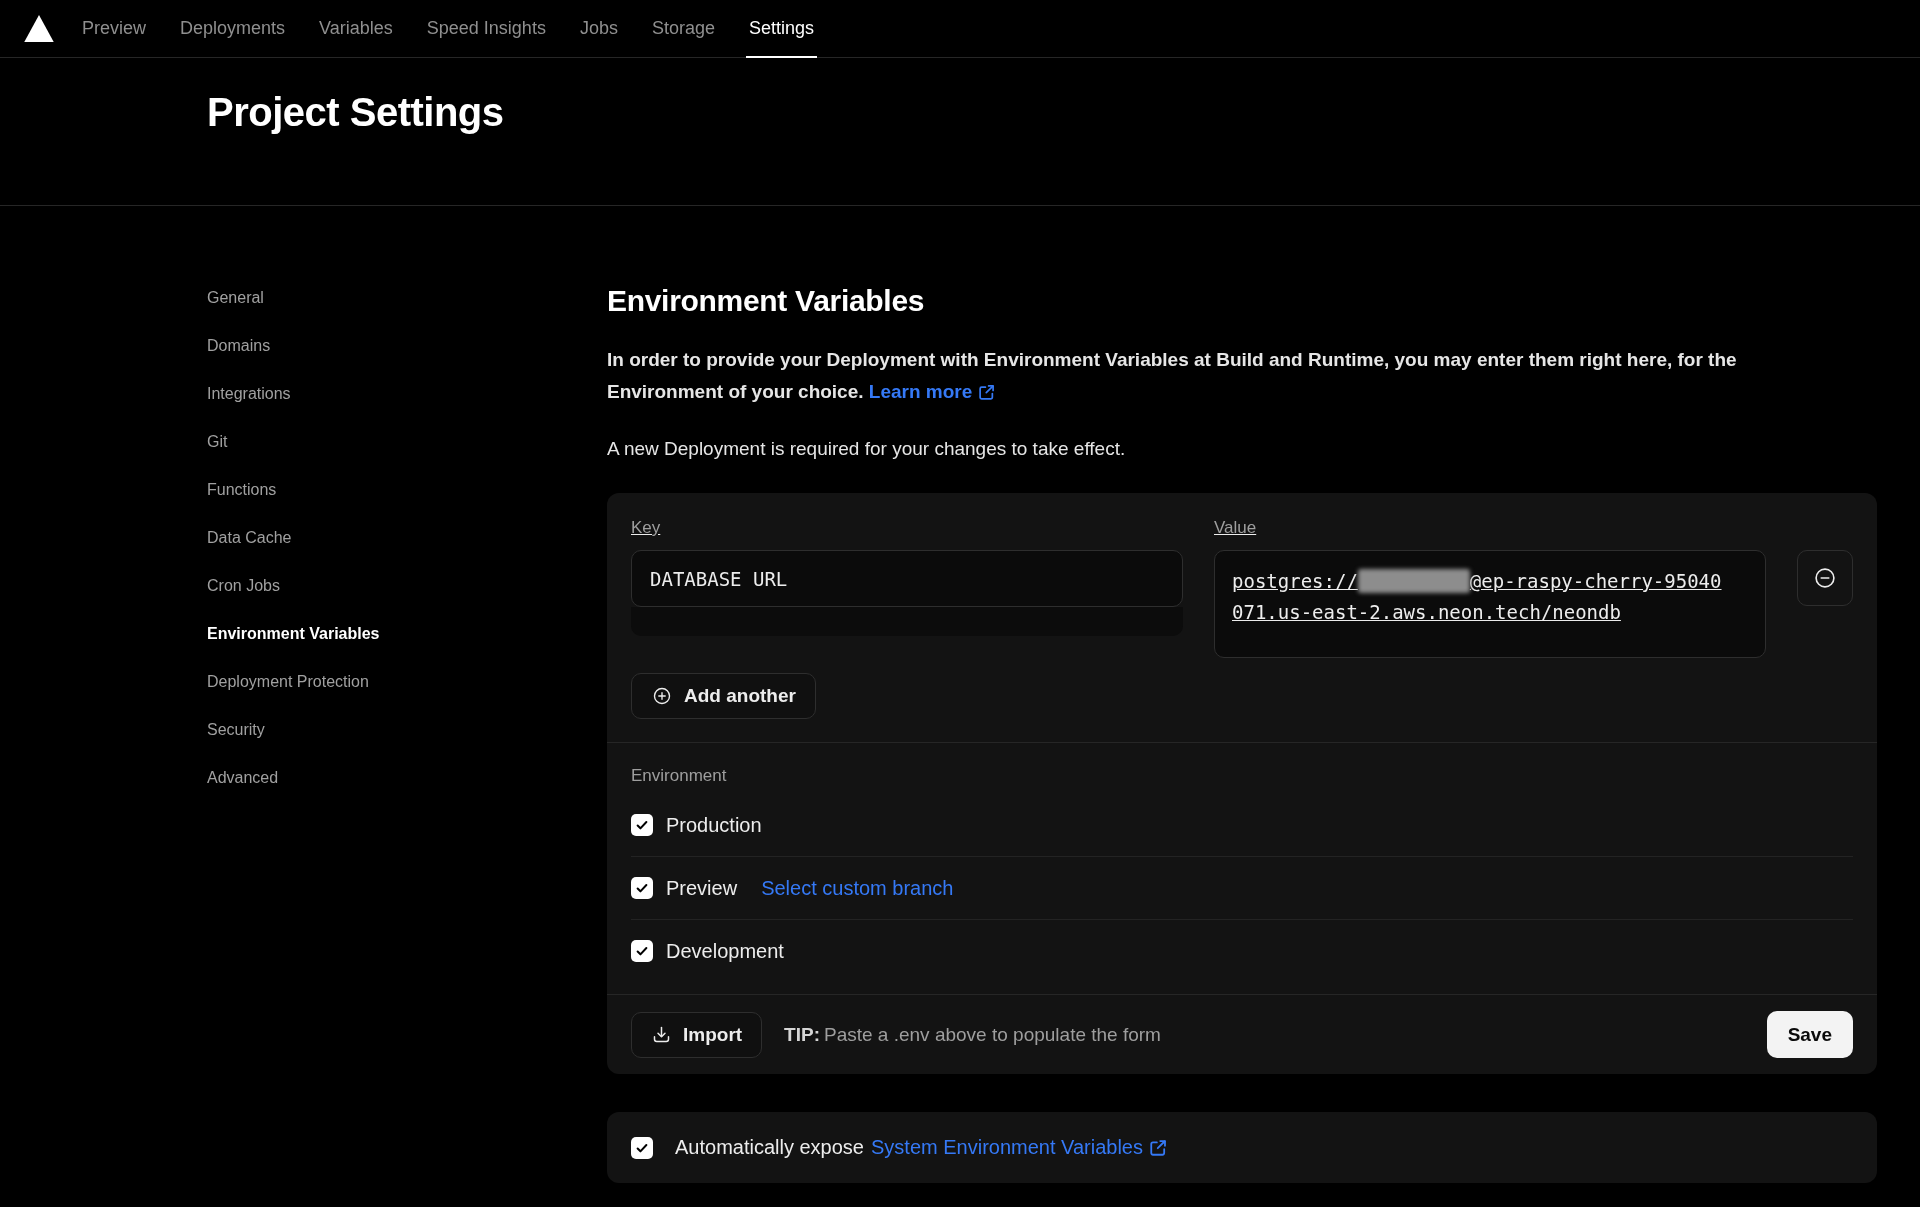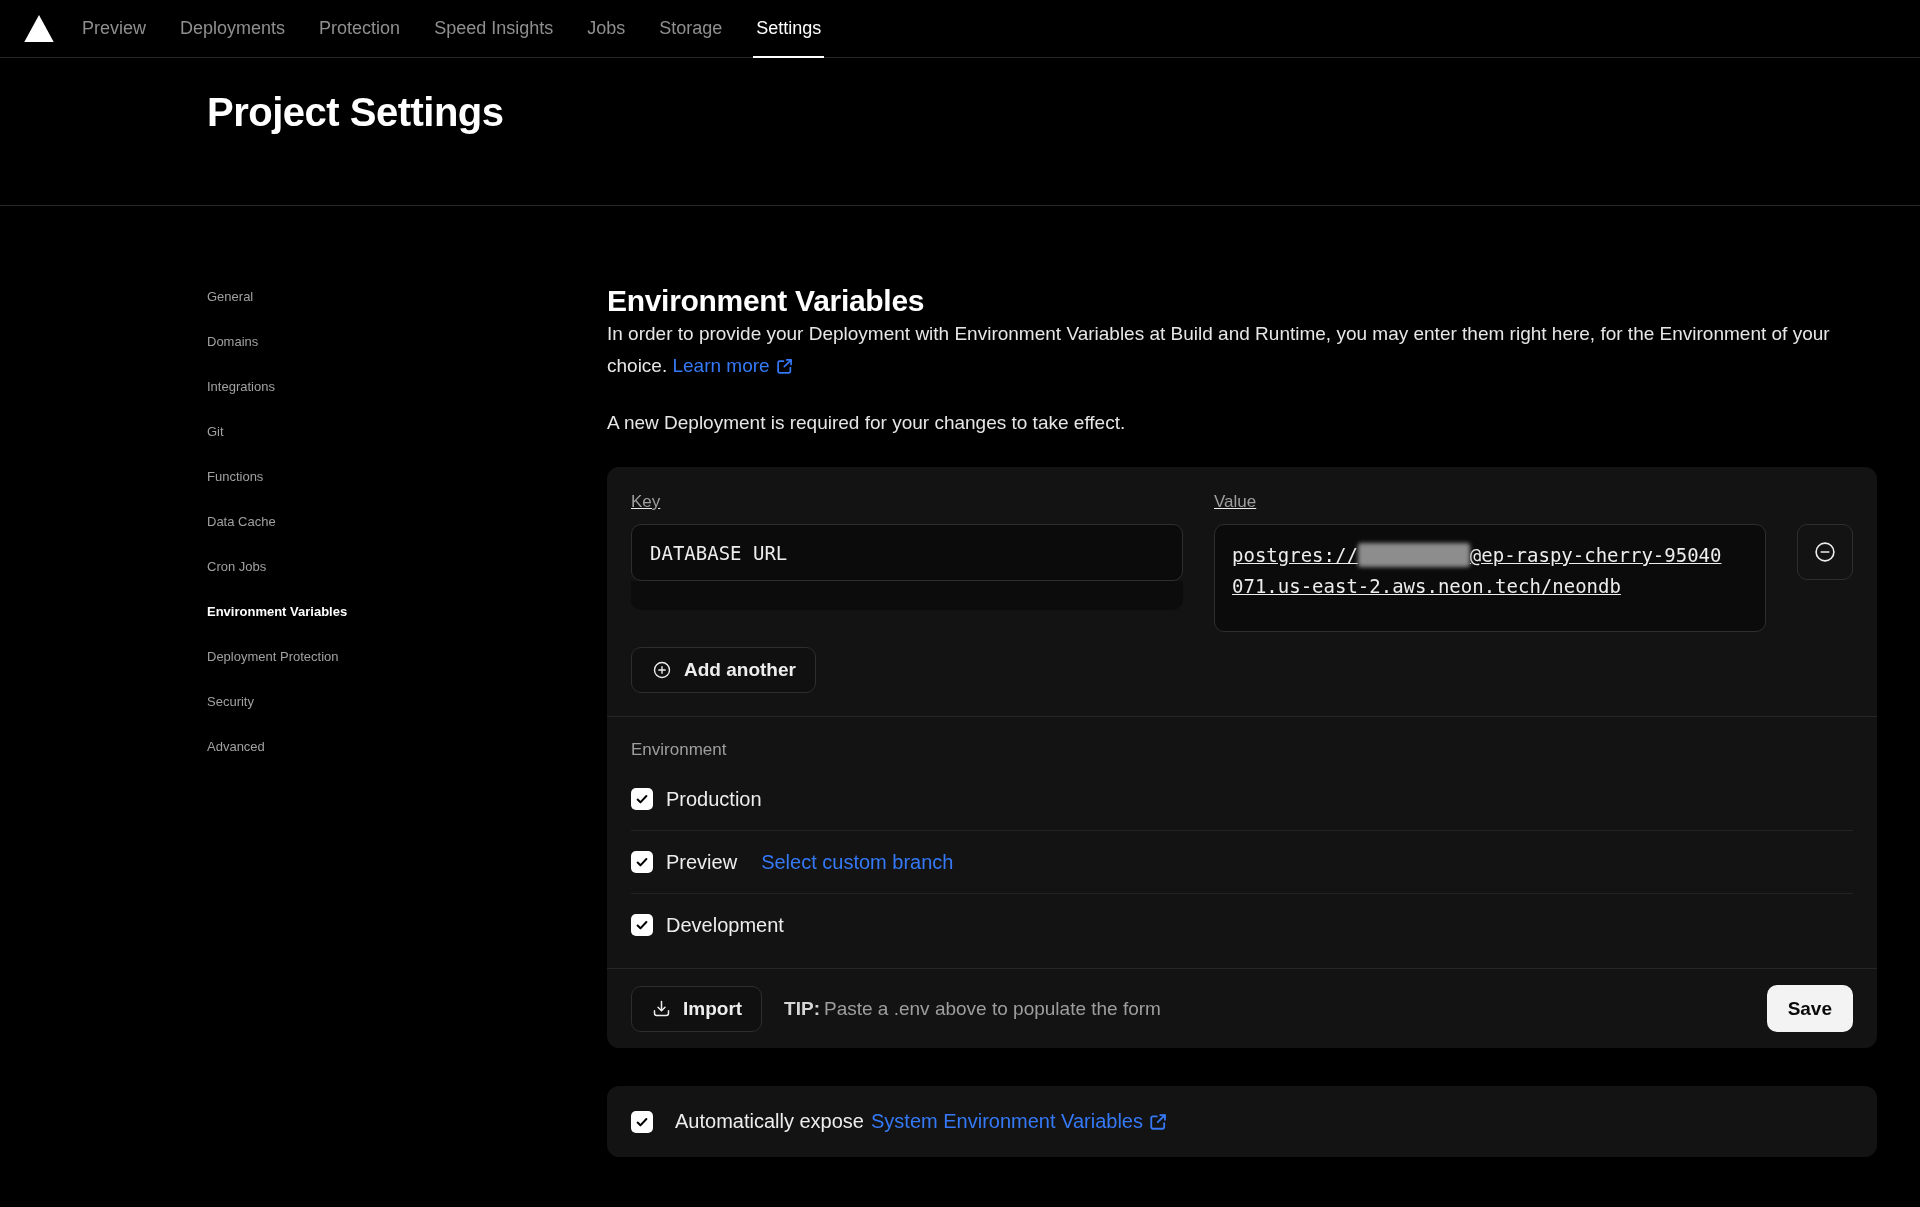--- a/index.html
+++ b/index.html
@@ -29,26 +29,26 @@
   .nav-item.active{color:#ffffff;}
   .nav-item.active::after{content:"";position:absolute;left:-3px;right:-3px;bottom:-1px;height:2px;background:#ffffff;}
 
   
   .page-header{height:148px;padding:30px 0 0 207px;border-bottom:1px solid var(--divider);}
   .page-header h1{font-size:40px;font-weight:600;letter-spacing:-0.5px;line-height:48px;color:#fff;}
 
   
   .content{display:flex;padding:78px 43px 0 207px;}
   .sidebar{width:400px;flex-shrink:0;display:flex;flex-direction:column;padding-top:5px;}
-  .side-item{font-size:13px;color:#a0a0a0;margin-bottom:30px;cursor:pointer;width:max-content;}
+  .side-item{font-size:16px;color:#a0a0a0;margin-bottom:30px;cursor:pointer;width:max-content;}
   .side-item.active{color:#ffffff;font-weight:600;}
 
   .main{width:1270px;}
   .main h2{font-size:30px;font-weight:600;letter-spacing:-0.3px;color:#fff;}
-  .desc{font-size:19px;line-height:32px;color:#e6e6e6;max-width:1245px;}
+  .desc{margin-top:26px;font-size:19px;line-height:32px;color:#e6e6e6;max-width:1245px;font-weight:bold;}
   .inline-link{color:var(--blue);cursor:pointer;white-space:nowrap;}
   .ext-icon{display:inline-block;vertical-align:-3px;margin-left:6px;}
   .note{margin-top:30px;font-size:19px;color:#e6e6e6;}
 
   
   .card{background:var(--card-bg);border-radius:12px;}
   .env-card{margin-top:33px;padding:24px 24px 0;}
 
   .form-grid{display:flex;gap:31px;text-decoration:underline;}
   .field-label{font-size:17px;color:var(--gray-text);line-height:21px;margin-bottom:12px;}
@@ -105,21 +105,21 @@
 
 <header class="topnav">
   <span class="logo">
     <svg width="30" height="27" viewBox="0 0 24 22">
         <path d="M12 0 L24 22 H0 Z" fill="#ffffff"></path>
       </svg>
   </span>
   <nav class="nav-items">
     <a class="nav-item">Preview</a>
     <a class="nav-item">Deployments</a>
-    <a class="nav-item">Protection</a>
+    <a class="nav-item">Variables</a>
     <a class="nav-item">Speed Insights</a>
     <a class="nav-item">Jobs</a>
     <a class="nav-item">Storage</a>
     <a class="nav-item active">Settings</a>
   </nav>
 </header>
 
 <section class="page-header">
   <h1>Project Settings</h1>
 </section>

